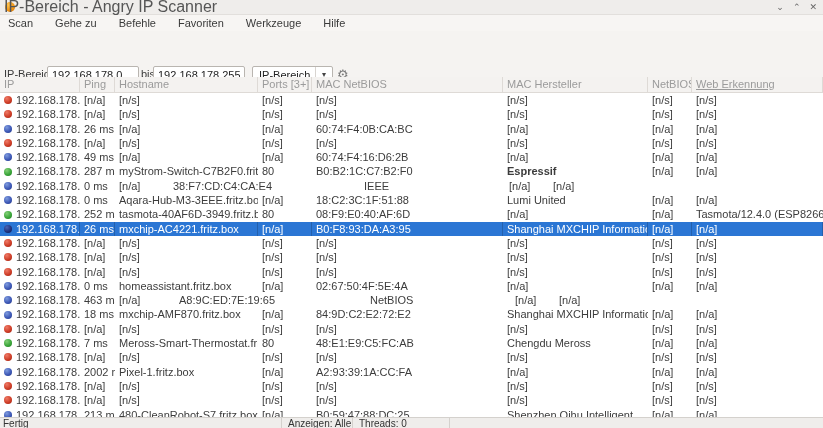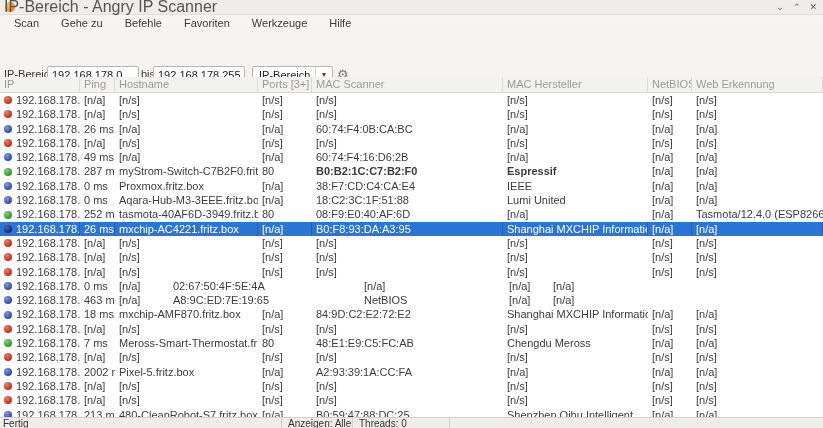--- a/index.html
+++ b/index.html
@@ -12,21 +12,21 @@
             border-bottom:1px solid #e2dfdc;}
   .app-icon{position:absolute;left:5px;top:2px;width:10px;height:10px;border-radius:50%;
             background:radial-gradient(circle at 35% 30%,#ffc34d,#f29111 60%,#c96f08);}
   .win-title{position:absolute;left:4px;right:0;top:0;height:14px;line-height:14px;text-align:left;
              font-size:16px;color:#555;}
   .winctl{position:absolute;right:6px;top:0;height:14px;display:flex;gap:9px;align-items:center;}
   .winctl span{font-size:9px;color:#666;cursor:default;line-height:14px;}
 
   
   .menubar{position:absolute;left:0;top:15px;width:823px;height:16px;background:#f7f5f3;
-           display:flex;align-items:center;padding-left:14px;box-sizing:border-box;gap:22px;}
+           display:flex;align-items:center;padding-left:8px;box-sizing:border-box;gap:22px;}
   .menubar span{font-size:11px;color:#3a3a3a;}
 
   
   .toolbar{position:absolute;left:0;top:31px;width:823px;height:46px;background:#f5f3f1;
            border-bottom:1px solid #e6e3e0;}
   .tb-label{position:absolute;font-size:11px;color:#3a3a3a;line-height:17px;}
   .tb-input{position:absolute;height:15px;border:1px solid #b9b5b0;border-radius:2px;background:#fff;
             font-family:"Liberation Sans",sans-serif;font-size:11px;color:#222;padding:0 4px;outline:none;}
   .combo{position:absolute;height:17px;border:1px solid #b9b5b0;border-radius:2px;background:#fff;
          box-sizing:border-box;display:flex;align-items:center;}
@@ -131,24 +131,24 @@
         <i></i>
         <i></i>
     </span>
   </div>
 
   <div class="thead" id="thead">
       <div class="th" style="width: 80px;">IP</div>
       <div class="th" style="width: 35px;">Ping</div>
       <div class="th" style="width: 143px;">Hostname</div>
       <div class="th" style="width: 54px;">Ports [3+]</div>
-      <div class="th" style="width: 191px;">MAC Scanner</div>
+      <div class="th" style="width: 191px;">MAC NetBIOS</div>
       <div class="th" style="width: 145px;">MAC Hersteller</div>
       <div class="th" style="width: 44px;">NetBIOS Info</div>
-      <div class="th" style="width: 131px;">Web Erkennung</div>
+      <div class="th" style="width: 131px; text-decoration: underline;">Web Erkennung</div>
     </div>
   <div class="tbody" id="tbody">
       <div class="row">
         <div class="cell cell-ip" style="width: 80px;">
           <span class="dot dot-dead"></span>
           <span>192.168.178.116</span>
         </div>
         <div class="cell cell-ping" style="width: 35px;">[n/a]</div>
         <div class="cell cell-hostname" style="width: 143px;">[n/s]</div>
         <div class="cell cell-ports" style="width: 54px;">[n/s]</div>
@@ -210,32 +210,31 @@
         <div class="cell cell-web" style="width: 131px;">[n/a]</div>
       </div>
       <div class="row">
         <div class="cell cell-ip" style="width: 80px;">
           <span class="dot dot-ports"></span>
           <span>192.168.178.121</span>
         </div>
         <div class="cell cell-ping" style="width: 35px;">287 ms</div>
         <div class="cell cell-hostname" style="width: 143px;">myStrom-Switch-C7B2F0.fritz.box</div>
         <div class="cell cell-ports" style="width: 54px;">80</div>
-        <div class="cell cell-mac" style="width: 191px; font-weight: bold;">B0:B2:1C:C7:B2:F0</div>
+        <div class="cell cell-mac" style="width: 191px;">B0:B2:1C:C7:B2:F0</div>
         <div class="cell cell-vendor" style="width: 145px; font-weight: bold;">Espressif</div>
         <div class="cell cell-netbios" style="width: 44px;">[n/a]</div>
         <div class="cell cell-web" style="width: 131px;">[n/a]</div>
       </div>
       <div class="row">
         <div class="cell cell-ip" style="width: 80px;">
           <span class="dot dot-alive"></span>
           <span>192.168.178.122</span>
         </div>
         <div class="cell cell-ping" style="width: 35px;">0 ms</div>
-        <div class="cell cell-hostname" style="width: 143px;">Proxmox.fritz.box</div>
         <div class="cell cell-ports" style="width: 54px;">[n/a]</div>
         <div class="cell cell-mac" style="width: 191px;">38:F7:CD:C4:CA:E4</div>
         <div class="cell cell-vendor" style="width: 145px;">IEEE</div>
         <div class="cell cell-netbios" style="width: 44px;">[n/a]</div>
         <div class="cell cell-web" style="width: 131px;">[n/a]</div>
       </div>
       <div class="row">
         <div class="cell cell-ip" style="width: 80px;">
           <span class="dot dot-alive"></span>
           <span>192.168.178.123</span>
@@ -312,34 +311,35 @@
         <div class="cell cell-vendor" style="width: 145px;">[n/s]</div>
         <div class="cell cell-netbios" style="width: 44px;">[n/s]</div>
         <div class="cell cell-web" style="width: 131px;">[n/s]</div>
       </div>
       <div class="row">
         <div class="cell cell-ip" style="width: 80px;">
           <span class="dot dot-alive"></span>
           <span>192.168.178.129</span>
         </div>
         <div class="cell cell-ping" style="width: 35px;">0 ms</div>
+        <div class="cell cell-hostname" style="width: 143px;">homeassistant.fritz.box</div>
         <div class="cell cell-ports" style="width: 54px;">[n/a]</div>
         <div class="cell cell-mac" style="width: 191px;">02:67:50:4F:5E:4A</div>
         <div class="cell cell-vendor" style="width: 145px;">[n/a]</div>
         <div class="cell cell-netbios" style="width: 44px;">[n/a]</div>
         <div class="cell cell-web" style="width: 131px;">[n/a]</div>
       </div>
       <div class="row">
         <div class="cell cell-ip" style="width: 80px;">
           <span class="dot dot-alive"></span>
           <span>192.168.178.130</span>
         </div>
         <div class="cell cell-ping" style="width: 35px;">463 ms</div>
         <div class="cell cell-ports" style="width: 54px;">[n/a]</div>
-        <div class="cell cell-mac" style="width: 191px;">A8:9C:ED:7E:19:65</div>
+        <div class="cell cell-mac" style="width: 191px; margin-left: 6px;">A8:9C:ED:7E:19:65</div>
         <div class="cell cell-vendor" style="width: 145px;">NetBIOS</div>
         <div class="cell cell-netbios" style="width: 44px;">[n/a]</div>
         <div class="cell cell-web" style="width: 131px;">[n/a]</div>
       </div>
       <div class="row">
         <div class="cell cell-ip" style="width: 80px;">
           <span class="dot dot-alive"></span>
           <span>192.168.178.131</span>
         </div>
         <div class="cell cell-ping" style="width: 35px;">18 ms</div>
@@ -388,21 +388,21 @@
         <div class="cell cell-vendor" style="width: 145px;">[n/s]</div>
         <div class="cell cell-netbios" style="width: 44px;">[n/s]</div>
         <div class="cell cell-web" style="width: 131px;">[n/s]</div>
       </div>
       <div class="row">
         <div class="cell cell-ip" style="width: 80px;">
           <span class="dot dot-alive"></span>
           <span>192.168.178.135</span>
         </div>
         <div class="cell cell-ping" style="width: 35px;">2002 ms</div>
-        <div class="cell cell-hostname" style="width: 143px;">Pixel-5.fritz.box</div>
+        <div class="cell cell-hostname" style="width: 143px;">Pixel-1.fritz.box</div>
         <div class="cell cell-ports" style="width: 54px;">[n/a]</div>
         <div class="cell cell-mac" style="width: 191px;">A2:93:39:1A:CC:FA</div>
         <div class="cell cell-vendor" style="width: 145px;">[n/a]</div>
         <div class="cell cell-netbios" style="width: 44px;">[n/a]</div>
         <div class="cell cell-web" style="width: 131px;">[n/a]</div>
       </div>
       <div class="row">
         <div class="cell cell-ip" style="width: 80px;">
           <span class="dot dot-dead"></span>
           <span>192.168.178.136</span>

